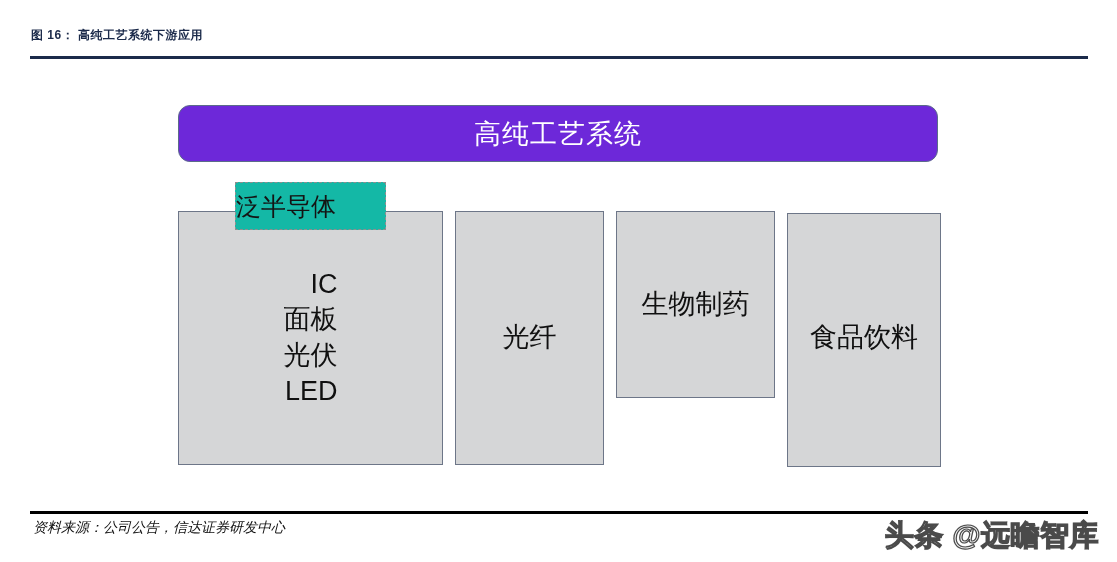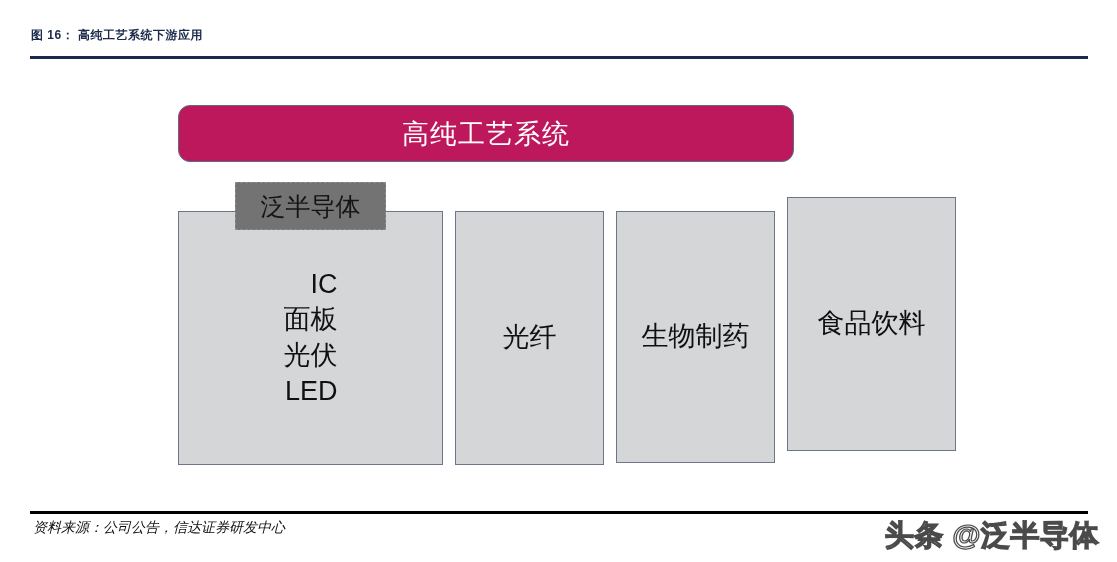--- a/index.html
+++ b/index.html
@@ -42,23 +42,23 @@
     top: 0;
     width: 1117px;
     height: 562px;
   }
 
   
   #system-banner {
     position: absolute;
     left: 178px;
     top: 105px;
-    width: 616px;
+    width: 760px;
     height: 57px;
-    background: #be185d;
+    background: #6d28d9;
     border: 1px solid #5b6b8a;
     border-radius: 12px;
     box-sizing: border-box;
     display: flex;
     align-items: center;
     justify-content: center;
   }
   #system-banner .banner-label {
     color: #ffffff;
     font-size: 27px;
@@ -78,36 +78,35 @@
   .app-box .box-label {
     color: #101010;
     font-size: 27px;
     line-height: 1.32;
     text-align: right;
     white-space: pre-line;
   }
 
   #app-box-1 { left: 178px; top: 211px; width: 265px; height: 254px; }
   #app-box-2 { left: 455px; top: 211px; width: 149px; height: 254px; }
-  #app-box-3 { left: 616px; top: 211px; width: 159px; height: 252px; }
-  #app-box-4 { left: 787px; top: 197px; width: 169px; height: 254px; }
+  #app-box-3 { left: 616px; top: 211px; width: 159px; height: 187px; }
+  #app-box-4 { left: 787px; top: 213px; width: 154px; height: 254px; font-family: Liberation Mono, monospace; }
 
   
   #semiconductor-tag {
     position: absolute;
     left: 235px;
     top: 182px;
     width: 151px;
     height: 48px;
-    background: #737373;
+    background: #14b8a6;
     border: 1.5px dashed #8e8e8e;
     box-sizing: border-box;
     display: flex;
     align-items: center;
-    justify-content: center;
   }
   #semiconductor-tag .tag-label {
     font-size: 25px;
     color: #141414;
   }
 
   
   #footer-rule {
     position: absolute;
     left: 30px;
@@ -171,13 +170,13 @@
   </div>
 
   <div id="semiconductor-tag">
     <span class="tag-label">泛半导体</span>
   </div>
 
 </div>
 
 <div id="footer-rule"></div>
 <div id="source-note">资料来源：公司公告，信达证券研发中心</div>
-<div id="watermark">头条 @泛半导体</div>
+<div id="watermark">头条 @远瞻智库</div>
 
 </body></html>

